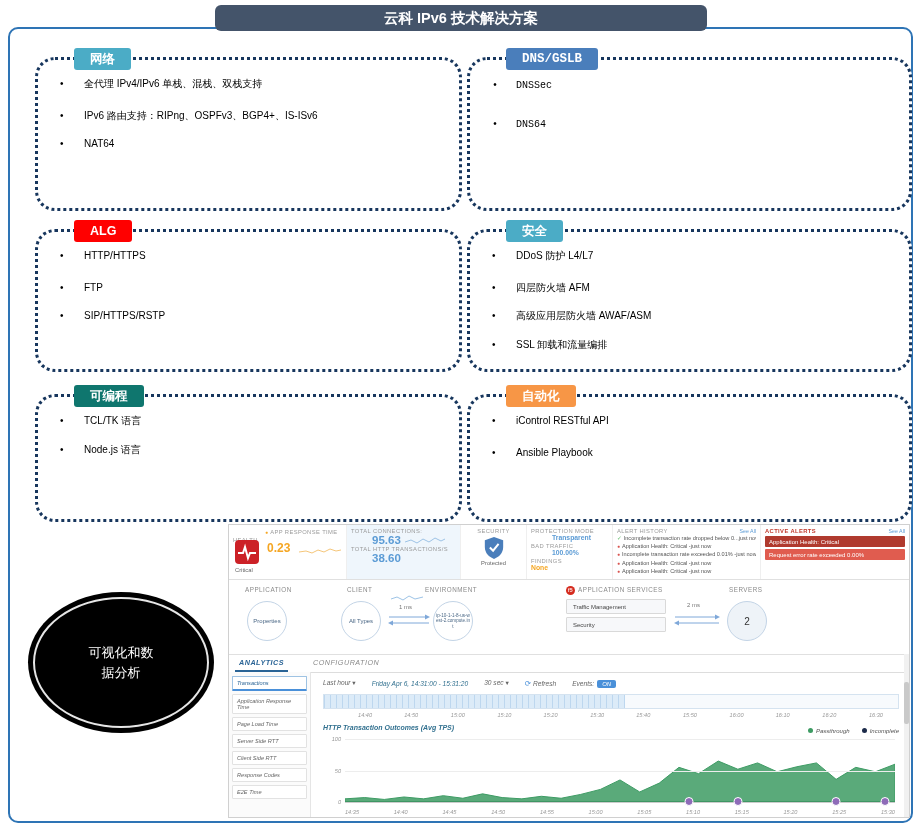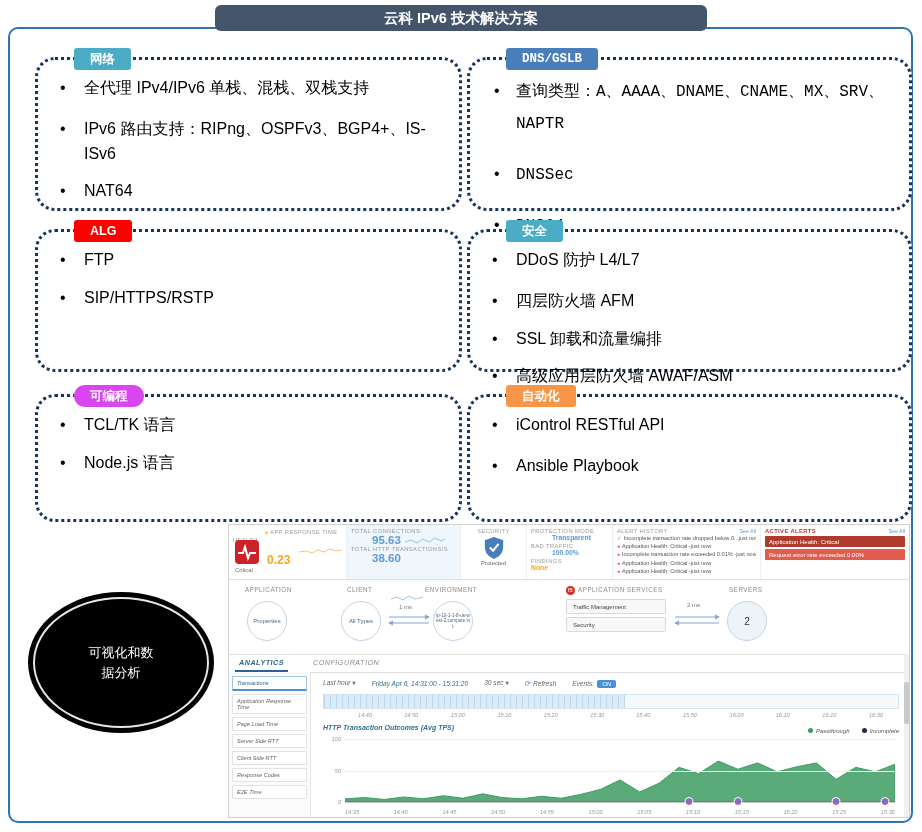--- a/index.html
+++ b/index.html
@@ -14,21 +14,21 @@
   .feature-box{position:absolute;border:3px dotted #17365d;border-radius:20px;background:#fff;}
   .pos0{left:35px;top:57px;width:421px;height:148px;}
   .pos1{left:467px;top:57px;width:439px;height:148px;font-family:Liberation Mono, monospace;}
   .pos2{left:35px;top:229px;width:421px;height:137px;}
   .pos3{left:467px;top:229px;width:439px;height:137px;}
   .pos4{left:35px;top:394px;width:421px;height:122px;}
   .pos5{left:467px;top:394px;width:439px;height:122px;}
   .box-tab{position:absolute;left:36px;top:-12px;height:22px;padding:0 16px;border-radius:3px;
         color:#fff;font-weight:bold;font-size:12.5px;display:flex;align-items:center;}
   .box-bullets{list-style:none;margin:16px 8px 0 0;padding:0;}
-  .box-bullets li{position:relative;padding-left:46px;margin-bottom:13px;font-size:16px;line-height:1.55;}
+  .box-bullets li{position:relative;padding-left:46px;margin-bottom:13px;font-size:10px;line-height:1.55;}
   .box-bullets li::before{content:"•";position:absolute;left:22px;top:0;}
   .box-bullets li.gap-top{margin-top:16px;}
   .roomy .box-bullets li{margin-bottom:19px;line-height:2.0;}
   
   .callout{position:absolute;left:28px;top:592px;width:186px;height:141px;background:#000;
         border-radius:50%;display:flex;align-items:center;justify-content:center;}
   .callout::before{content:"";position:absolute;inset:5px;border:2px solid #fff;border-radius:50%;opacity:.9;}
   .callout-text{position:relative;color:#fff;font-size:13px;width:5.2em;text-align:center;line-height:1.5;}
   
   .dashboard{position:absolute;left:228px;top:524px;width:680px;height:292px;background:#fff;
@@ -36,21 +36,21 @@
   .lblt{font-size:5.8px;color:#9b9b9b;letter-spacing:.4px;text-transform:uppercase;}
   .valblue{color:#5b9bd5;margin-left:21px;}
   .valorange{color:#f5a623;}
   .dash-top{position:absolute;left:0;top:0;width:680px;height:54px;border-bottom:1px solid #e0e0e0;display:flex;}
   .sec{position:relative;box-sizing:border-box;padding:3px 4px;border-right:1px solid #efefef;}
   .sec-health{width:118px;}
   .health-icon{position:absolute;left:6px;top:15px;width:24px;height:24px;background:#cc2127;border-radius:4px;}
   .health-status{position:absolute;left:6px;top:42px;font-size:5.8px;color:#666;}
   .art-label{position:absolute;left:36px;top:4px;}
   .art-dot{color:#f5a623;font-size:5px;}
-  .art-value{position:absolute;left:38px;top:28px;font-size:12px;font-weight:bold;}
+  .art-value{position:absolute;left:38px;top:16px;font-size:12px;font-weight:bold;}
   .art-spark{position:absolute;left:70px;top:18px;}
   .sec-conn{width:114px;background:#eff6fc;}
   .conn-val{font-size:11.5px;font-weight:bold;}
   .conn-row{display:flex;align-items:center;gap:4px;}
   .sec-sec{width:66px;text-align:center;}
   .shield{margin:2px auto 0;}
   .sec-status{font-size:5.8px;color:#666;}
   .sec-prot{width:86px;}
   .prot-pair{margin-bottom:2px;}
   .prot-val{font-size:6.8px;font-weight:bold;}
@@ -136,43 +136,43 @@
     <div class="box-tab" style="background: rgb(75, 172, 198);">网络</div>
     <ul class="box-bullets">
         <li>全代理 IPv4/IPv6 单栈、混栈、双栈支持</li>
         <li class="gap-top">IPv6 路由支持：RIPng、OSPFv3、BGP4+、IS-ISv6</li>
         <li>NAT64</li>
       </ul>
   </div>
   <div class="feature-box pos1 roomy">
     <div class="box-tab" style="background: rgb(74, 126, 187);">DNS/GSLB</div>
     <ul class="box-bullets">
-        <li>查询类型：A、AAAA、DNAME、CNAME、MX、SRV、NAPTR</li>
         <li class="gap-top">DNSSec</li>
         <li>DNS64</li>
       </ul>
   </div>
   <div class="feature-box pos2">
     <div class="box-tab" style="background: rgb(255, 0, 0);">ALG</div>
     <ul class="box-bullets">
+        <li>HTTP/HTTPS</li>
         <li class="gap-top">FTP</li>
         <li>SIP/HTTPS/RSTP</li>
       </ul>
   </div>
   <div class="feature-box pos3">
     <div class="box-tab" style="background: rgb(75, 172, 198);">安全</div>
     <ul class="box-bullets">
         <li>DDoS 防护 L4/L7</li>
         <li class="gap-top">四层防火墙 AFM</li>
+        <li>高级应用层防火墙 AWAF/ASM</li>
         <li>SSL 卸载和流量编排</li>
-        <li>高级应用层防火墙 AWAF/ASM</li>
       </ul>
   </div>
   <div class="feature-box pos4">
-    <div class="box-tab" style="background: #d946ef; border-radius: 11px;">可编程</div>
+    <div class="box-tab" style="background: #0f766e;">可编程</div>
     <ul class="box-bullets">
         <li class="gap-top">TCL/TK 语言</li>
         <li>Node.js 语言</li>
       </ul>
   </div>
   <div class="feature-box pos5">
     <div class="box-tab" style="background: rgb(247, 150, 70);">自动化</div>
     <ul class="box-bullets">
         <li>iControl RESTful API</li>
         <li class="gap-top">Ansible Playbook</li>

